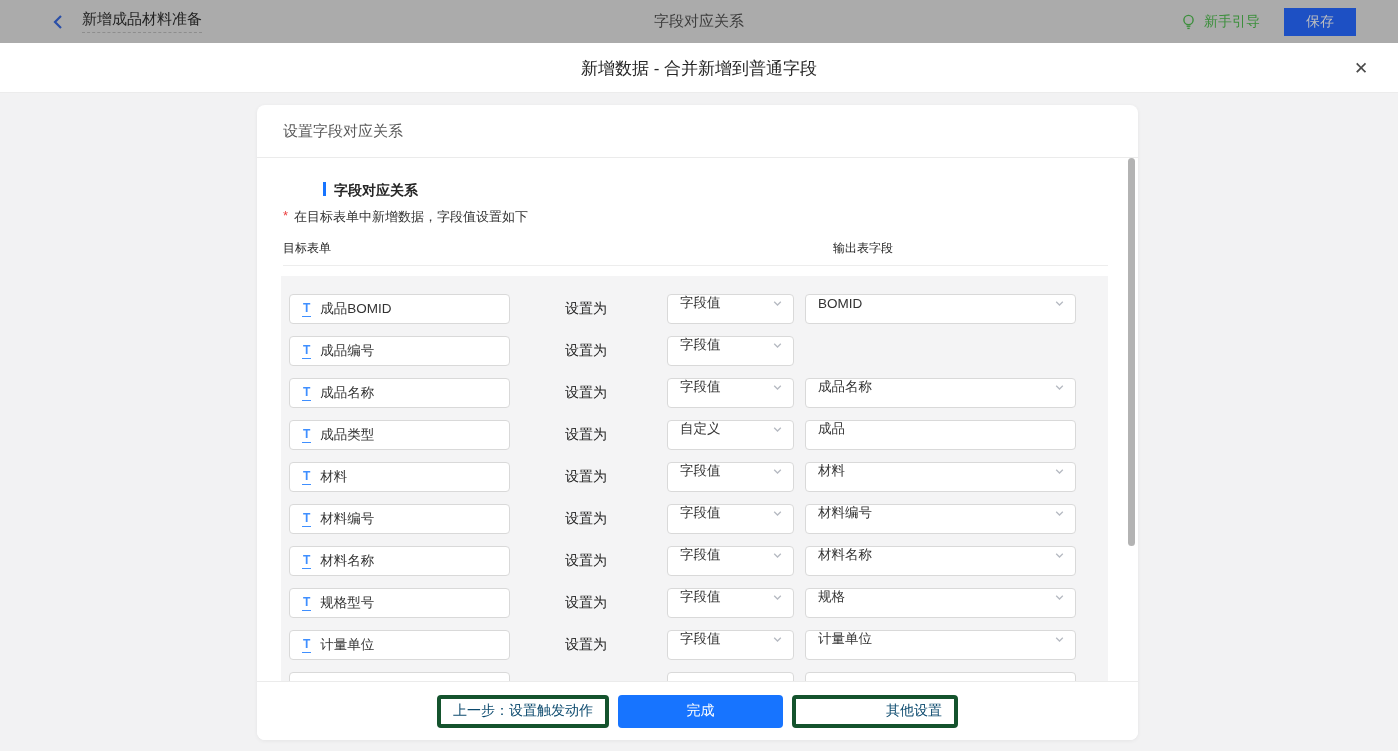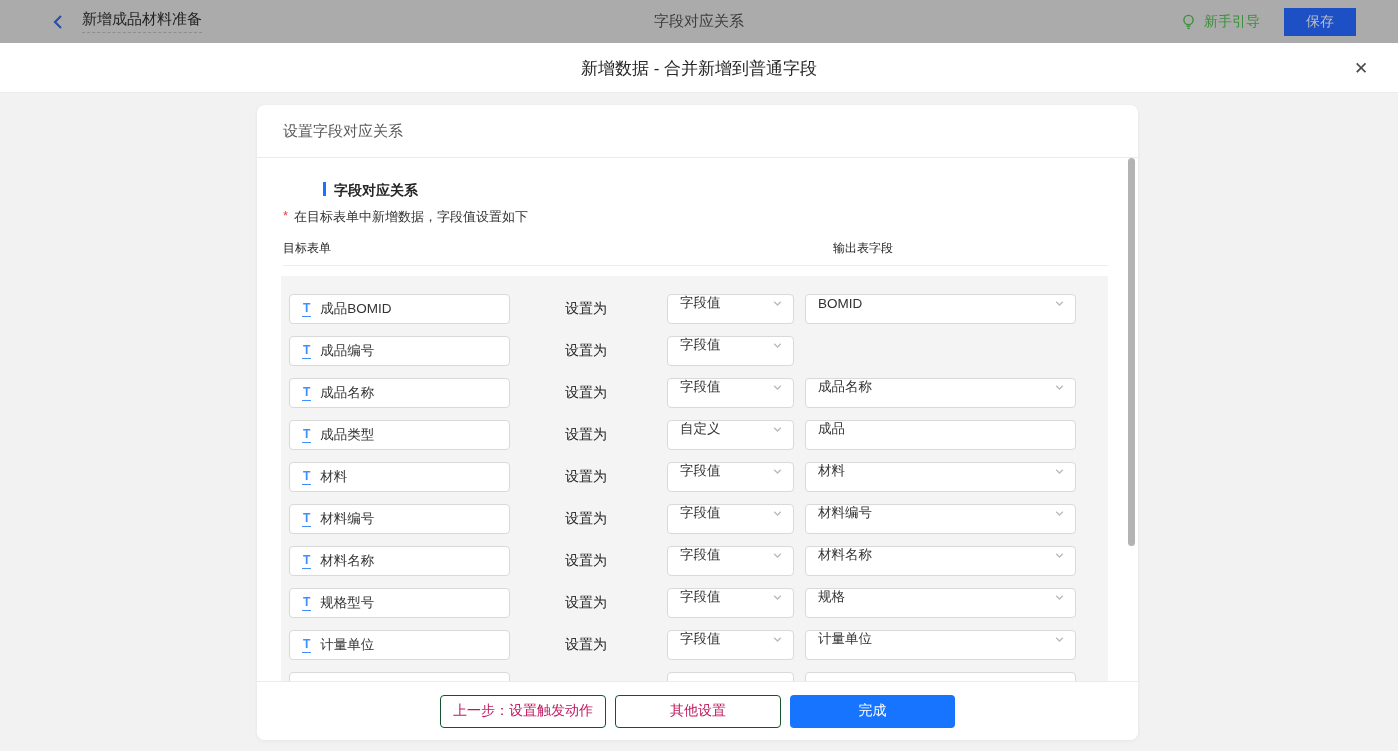--- a/index.html
+++ b/index.html
@@ -107,21 +107,21 @@
     position:absolute; top:53px; right:3px; width:7px; height:388px;
     background:#b3b3b3; border-radius:4px; cursor:grab;
   }
 
   .card-footer {
     position:absolute; left:0; right:0; bottom:0; height:59px;
     border-top:1px solid #ebebeb; display:flex; align-items:center; justify-content:center; gap:9px;
     background:#fff; border-radius:0 0 8px 8px;
   }
   .btn { height:33px; border-radius:4px; font-size:14px; font-family:inherit; cursor:pointer; }
-  .btn-outline { background:#fff; border:1px solid #14532d; color:#be185d; min-width:166px; padding:0 12px; }
+  .btn-outline { background:#fff; border:4px solid #14532d; color:#0c4a6e; min-width:166px; padding:0 12px;text-align:right; }
   .btn-primary { background:var(--accent-blue,#1774ff); border:none; color:#fff; width:165px; }
 </style>
 </head>
 <body>
 
 <div class="topbar">
   <span class="back-btn">
     <svg width="14" height="16" viewBox="0 0 14 16">
       <polyline points="10,2 4,8 10,14" fill="none" stroke="#2a4fa8" stroke-width="2.2"></polyline>
     </svg>
@@ -369,17 +369,17 @@
             <div class="mbox"></div>
             <div class="vbox"></div>
           </div>
         </div>
     </div>
 
     <div class="scroll-thumb"></div>
 
     <div class="card-footer">
       <button class="btn btn-outline">上一步：设置触发动作</button>
+      <button class="btn btn-primary">完成</button>
       <button class="btn btn-outline">其他设置</button>
-      <button class="btn btn-primary">完成</button>
     </div>
   </div>
 </div>
 
 </body></html>

